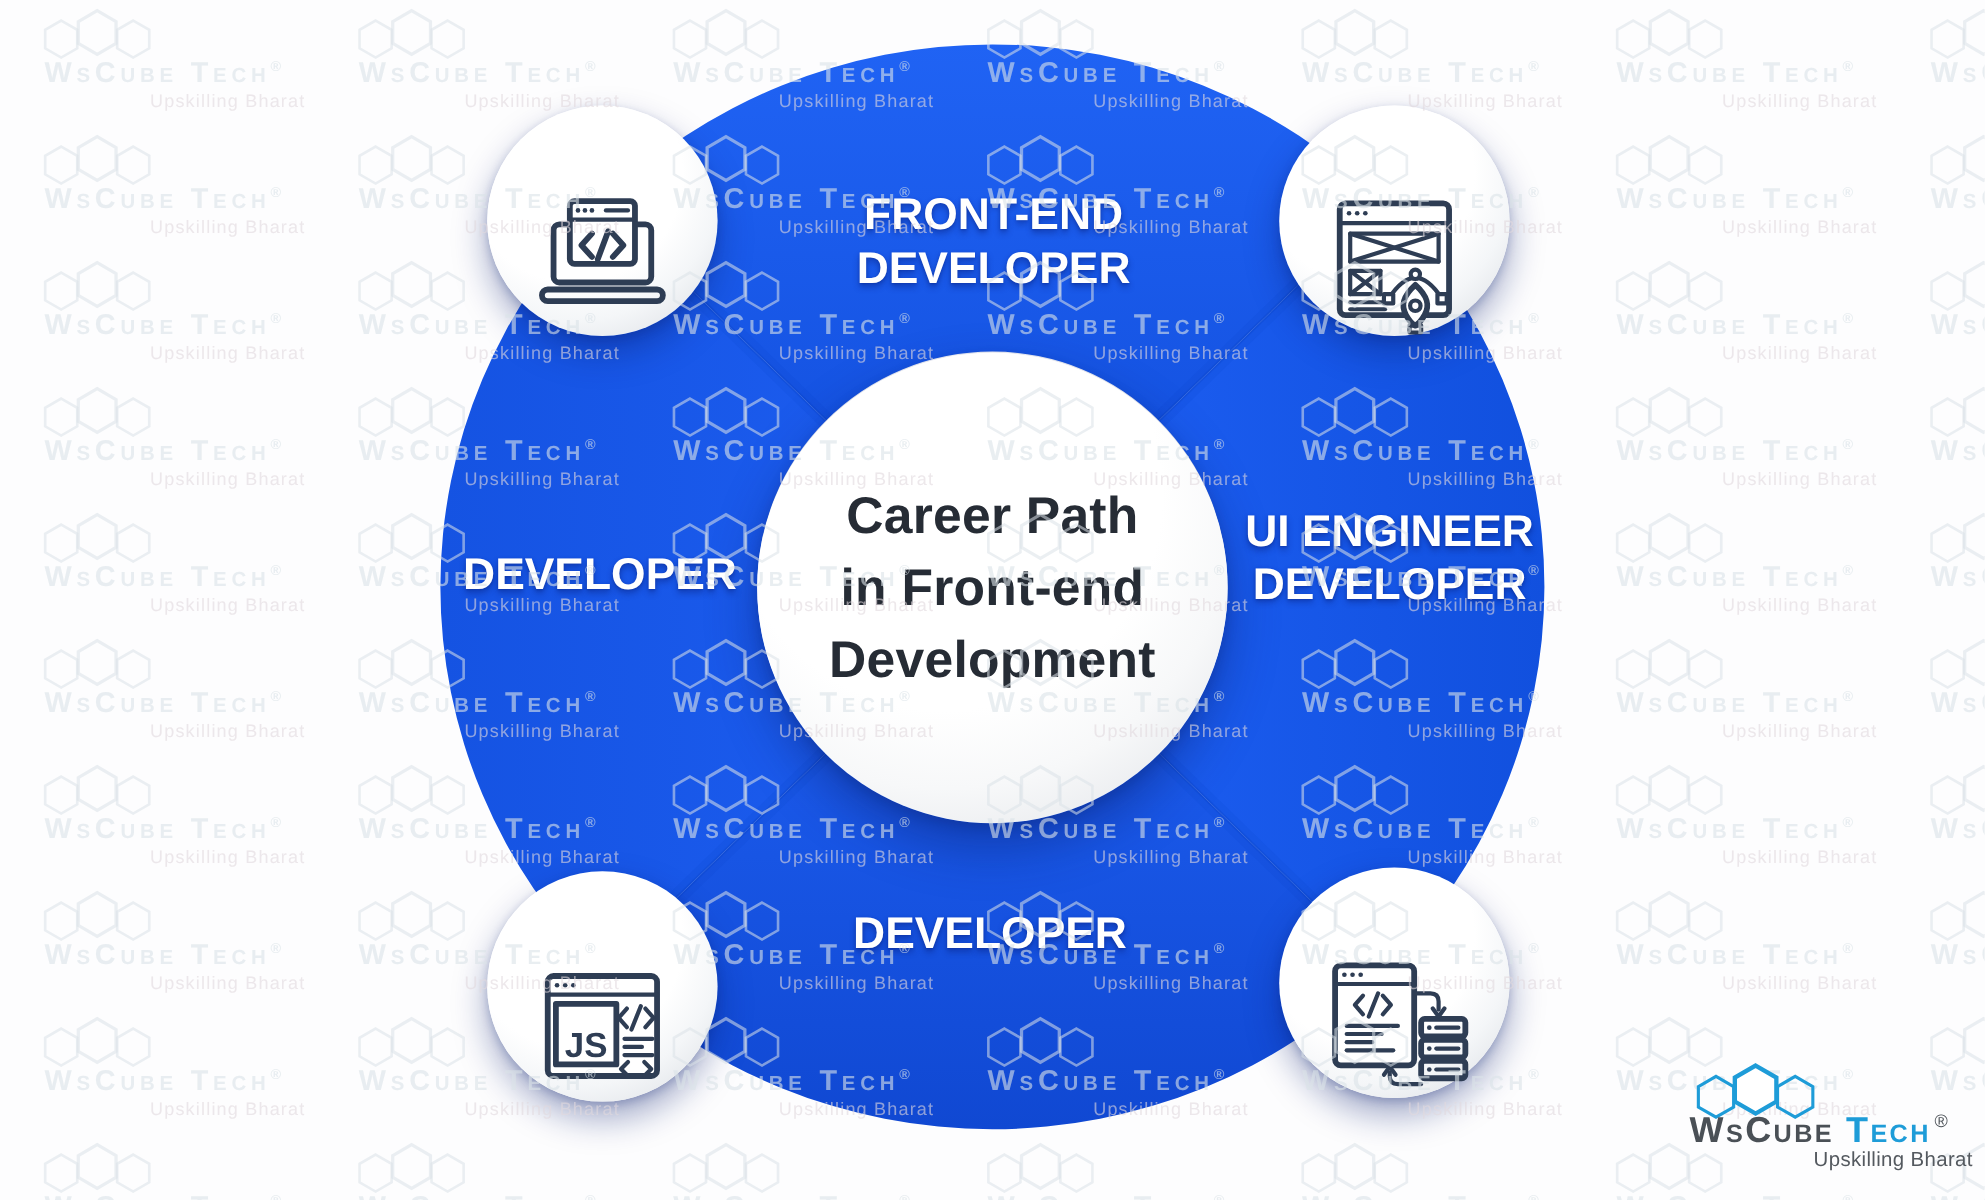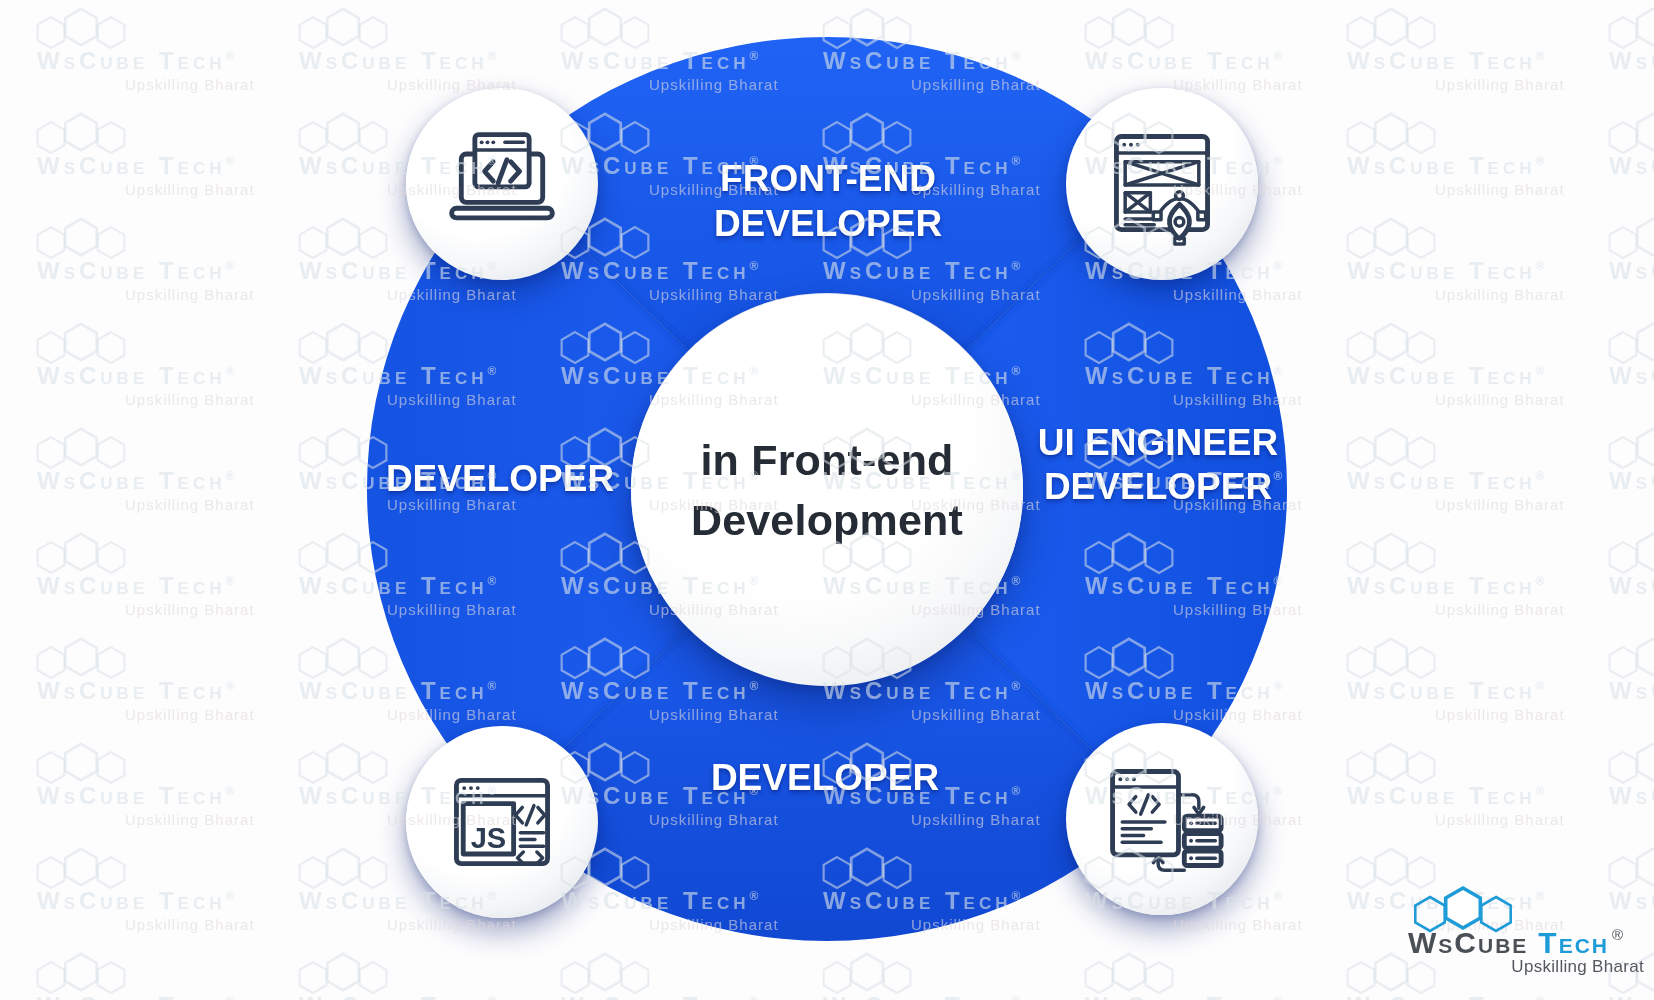--- a/index.html
+++ b/index.html
@@ -36,21 +36,21 @@
   .role-top{left:628px;top:156px;width:400px;}
   .role-right{left:1008px;top:421px;width:300px;line-height:44px;}
   .role-bottom{left:625px;top:755px;width:400px;}
   .role-left{left:340px;top:456px;width:320px;}
 
   
   .badge{
     position:absolute;z-index:30;width:192px;height:192px;border-radius:50%;
     background:radial-gradient(circle at 38% 30%, #ffffff 50%, #f4f6f8 68%, #e3e6ea 86%, #ccd1d7 100%);
     box-shadow:0 14px 28px rgba(8,30,110,0.38), 0 3px 8px rgba(8,30,110,0.22);
-    display:flex;align-items:center;justify-content:center;
+    display:flex;align-items:flex-end;justify-content:center;
   }
   .badge-tl{left:406px;top:88px;}
   .badge-tr{left:1066px;top:88px;}
   .badge-bl{left:406px;top:726px;}
   .badge-br{left:1066px;top:723px;}
   .badge svg{width:126px;height:126px;}
   .ic{stroke:#2E3D54;stroke-width:5;fill:none;stroke-linecap:round;stroke-linejoin:round;}
   .ic-thin{stroke:#2E3D54;stroke-width:3.6;fill:none;stroke-linecap:round;stroke-linejoin:round;}
   .ic-fill{fill:#2E3D54;stroke:none;}
   .ic-white{fill:#ffffff;}
@@ -115,20 +115,21 @@
         <line x1="965.6" y1="350.4" x2="1152.3" y2="169.4"></line>
         <line x1="965.6" y1="627.6" x2="1152.3" y2="808.6"></line>
         <line x1="688.4" y1="627.6" x2="501.7" y2="808.6"></line>
         <line x1="688.4" y1="350.4" x2="501.7" y2="169.4"></line>
       </g>
     </g>
   </svg>
 
   <div class="center-circle">
     <div class="center-title">
+      <span>Career Path</span>
       <span>in Front-end</span>
       <span>Development</span>
     </div>
   </div>
 
   <div class="role-label role-top">
     <span>FRONT-END</span>
     <span>DEVELOPER</span>
   </div>
   <div class="role-label role-right">

